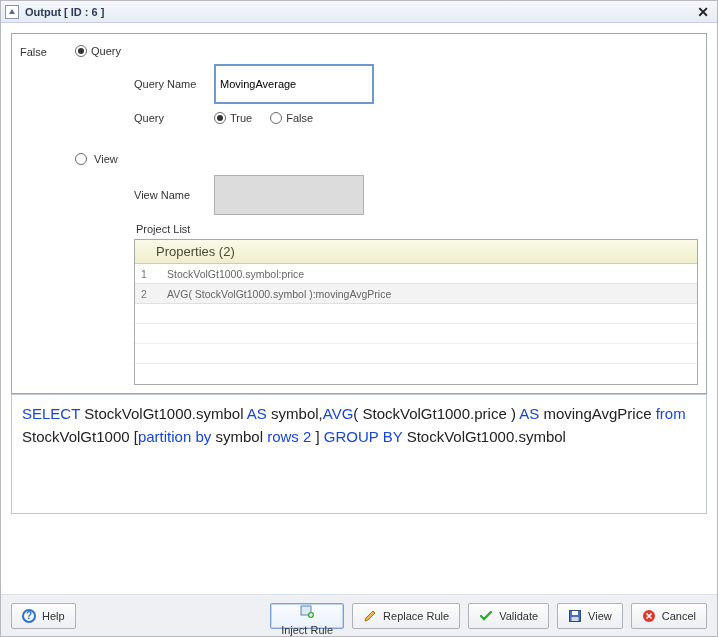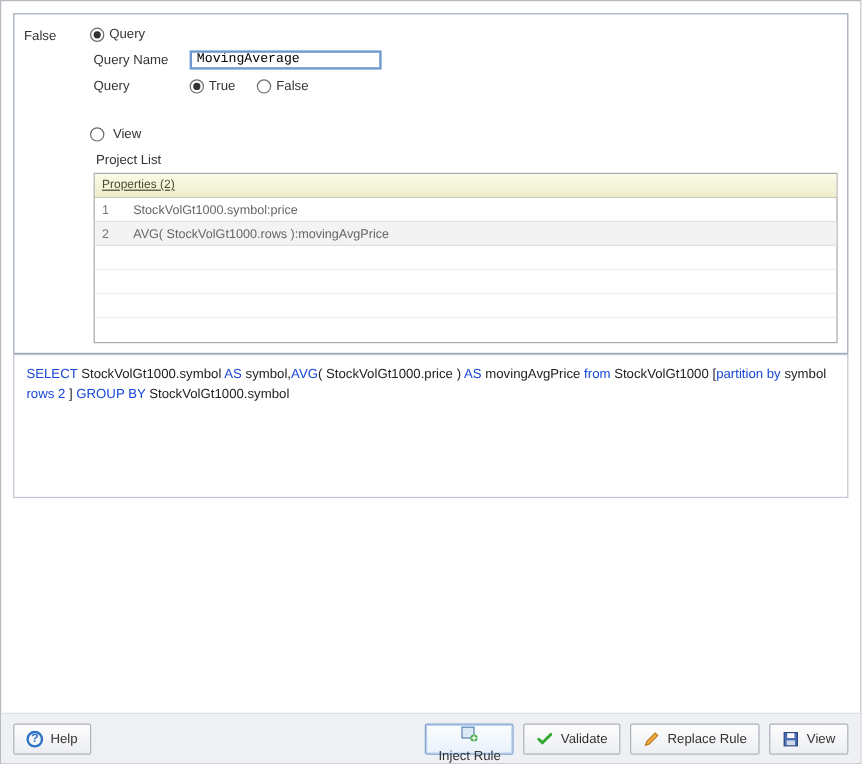--- a/index.html
+++ b/index.html
@@ -83,35 +83,35 @@
   .radio.checked::after {
     content: '';
     width: 6px; height: 6px;
     border-radius: 50%;
     background: #333;
   }
   .radio-label {
     vertical-align: middle;
   }
   .form-area {
-    margin-left: 58px;
+    margin-left: 114px;
   }
   .form-row {
     display: flex;
     align-items: center;
     margin-bottom: 8px;
   }
   .form-label {
     width: 80px;
   }
   input[type="text"] {
-    font-family: Liberation Mono, monospace;
+    font-family: Liberation Sans, sans-serif;
     font-size: 11px;
     padding: 2px 4px;
-    height: 16px;
+    height: 40px;
   }
   .qname-input {
     width: 160px;
     border: 2px solid #6d99d0;
     outline: none;
   }
   .disabled-input {
     width: 150px;
     height: 20px;
     background: #dcdcdc;
@@ -131,24 +131,23 @@
   .project-list-label {
     margin: 6px 0 4px 2px;
   }
   .table-wrap {
     border: 1px solid #a9a9a9;
     margin-top: 2px;
   }
   .thead {
     background: linear-gradient(#fafae8, #eeeecc);
     border-bottom: 1px solid #ccccb0;
-    padding: 4px 6px;
+    padding: 4px 21px;
     color: #4b4b34;
-    font-size: 10px;
-    text-decoration: underline;
+    font-size: 13px;
   }
   .trow {
     display: flex;
     border-bottom: 1px solid #e0e0e0;
     padding: 3px 6px;
     color: #666;
     font-size: 10.5px;
     height: 20px;
     align-items: center;
   }
@@ -156,21 +155,21 @@
   .tnum { width: 26px; color: #777; }
   .blank-row { height: 20px; border-bottom: 1px solid #eee; }
   .cql-label {
     margin: 14px 0 6px 4px;
   }
   .cql-box {
     border: 1px solid #c0c6d2;
     background: #fff;
     min-height: 120px;
     padding: 8px 10px;
-    font-size: 11px;
+    font-size: 15px;
     line-height: 1.5;
     word-wrap: break-word;
   }
   .kw { color: #1646d8; }
   .ident { color: #222; }
   .buttonbar {
     height: 42px;
     background: #eef0f4;
     border-top: 1px solid #dde1ea;
     display: flex;
@@ -207,20 +206,29 @@
     font-weight: bold;
     display:flex; align-items:center; justify-content:center;
     font-size:10px;
   }
 </style>
 </head>
 <body>
 
 <div class="dialog">
 
+  <div class="titlebar">
+    <span class="title-icon">
+      <svg width="8" height="8" viewBox="0 0 8 8">
+          <path d="M4 1 L7 6 L1 6 Z" fill="#5a6f96"></path>
+        </svg>
+    </span>
+    <span class="title-text">Output [ ID : 6 ]</span>
+    <span class="close-x">✕</span>
+  </div>
 
   <div class="content">
     <div class="upper-panel">
 
       <div class="row">
         <span class="type-label">False</span>
         <span style="width:15px;"></span>
         <span class="radio checked"></span>
         <span class="radio-label">Query</span>
       </div>
@@ -242,31 +250,35 @@
           </span>
         </div>
       </div>
 
       <div class="view-radio-row">
         <span class="radio"></span>
         <span class="radio-label">View</span>
       </div>
 
       <div class="form-area">
+        <div class="form-row">
+          <span class="form-label">View Name</span>
+          <input type="text" class="disabled-input" disabled="" value="" style="">
+        </div>
 
         <div class="project-list-label">Project List</div>
         <div class="table-wrap">
           <div class="thead">Properties (2)</div>
           <div class="trow">
             <span class="tnum">1</span>
             <span>StockVolGt1000.symbol:price</span>
           </div>
           <div class="trow alt">
             <span class="tnum">2</span>
-            <span>AVG( StockVolGt1000.rows ):movingAvgPrice</span>
+            <span>AVG( StockVolGt1000.symbol ):movingAvgPrice</span>
           </div>
           <div class="blank-row"></div>
           <div class="blank-row"></div>
           <div class="blank-row"></div>
           <div class="blank-row" style="border-bottom:none;"></div>
         </div>
       </div>
     </div>
 
     <div class="cql-box" id="cql-box"><span class="kw">SELECT</span><span class="ident"> StockVolGt1000.symbol </span><span class="kw">AS</span><span class="ident"> symbol,</span><span class="kw">AVG</span><span class="ident">( StockVolGt1000.price ) </span><span class="kw">AS</span><span class="ident"> movingAvgPrice </span><span class="kw">from</span><span class="ident">  StockVolGt1000  [</span><span class="kw">partition by</span><span class="ident">  symbol  </span><span class="kw">rows 2</span><span class="ident"> ] </span><span class="kw">GROUP BY</span><span class="ident"> StockVolGt1000.symbol</span></div>
@@ -286,37 +298,46 @@
             <rect x="1" y="2" width="10" height="9" fill="#dce8f6" stroke="#5a83b8"></rect>
             <circle cx="11" cy="11" r="3" fill="#3aaa3a"></circle>
             <path d="M11 9v4M9 11h4" stroke="#fff" stroke-width="1.2"></path>
           </svg>
       </span>
       <span>Inject Rule</span>
     </div>
     <div class="btn">
       <span class="icon">
         <svg width="14" height="14" viewBox="0 0 14 14">
+            <path d="M2 12l1-3 7-7 2 2-7 7-3 1z" fill="#f4b24a" stroke="#b87510"></path>
+          </svg>
+      </span>
+      <span>Replace Rule</span>
+    </div>
+    <div class="btn">
+      <span class="icon">
+        <svg width="14" height="14" viewBox="0 0 14 14">
             <path d="M2 7l3 3 7-7" stroke="#2fa82f" stroke-width="2.4" fill="none" stroke-linecap="round"></path>
           </svg>
       </span>
       <span>Validate</span>
-    </div>
-    <div class="btn">
-      <span class="icon">
-        <svg width="14" height="14" viewBox="0 0 14 14">
-            <path d="M2 12l1-3 7-7 2 2-7 7-3 1z" fill="#f4b24a" stroke="#b87510"></path>
-          </svg>
-      </span>
-      <span>Replace Rule</span>
     </div>
     <div class="btn">
       <span class="icon">
         <svg width="14" height="14" viewBox="0 0 14 14">
             <rect x="1.5" y="1.5" width="11" height="11" fill="#4a6fb6" stroke="#29497f"></rect>
             <rect x="4" y="2" width="6" height="4" fill="#fff"></rect>
             <rect x="3.5" y="8" width="7" height="4" fill="#cfd9ea"></rect>
           </svg>
       </span>
       <span>View</span>
     </div>
+    <div class="btn">
+      <span class="icon">
+        <svg width="14" height="14" viewBox="0 0 14 14">
+            <circle cx="7" cy="7" r="6" fill="#d93a2b"></circle>
+            <path d="M4.5 4.5l5 5M9.5 4.5l-5 5" stroke="#fff" stroke-width="1.6"></path>
+          </svg>
+      </span>
+      <span>Cancel</span>
+    </div>
   </div>
 </div>
 
 </body></html>

